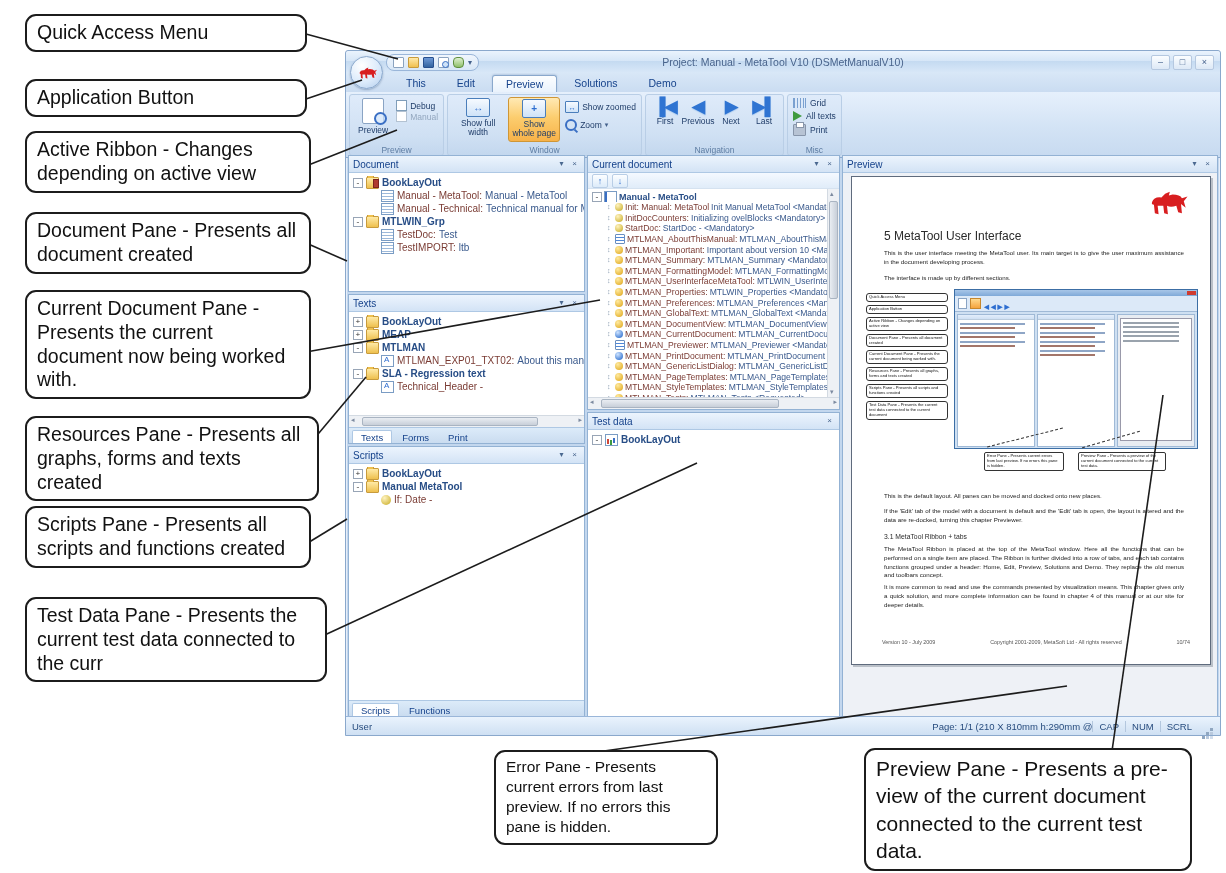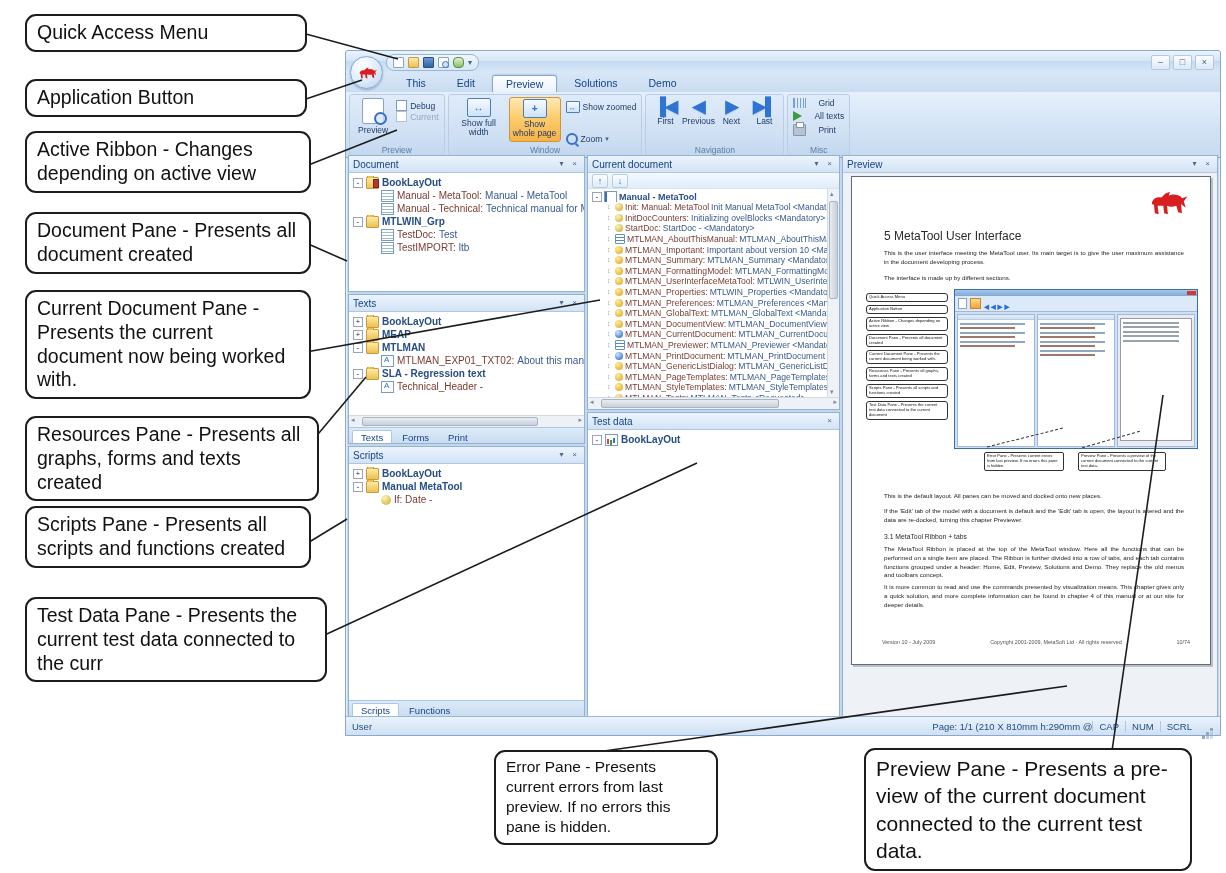--- a/index.html
+++ b/index.html
@@ -72,33 +72,33 @@
   .ic-preview::after{content:"";position:absolute;right:-4px;bottom:-2px;width:9px;height:9px;
                      border:2px solid #3a6fc4;border-radius:50%;background:rgba(207,227,250,.7)}
   .chkcol{display:flex;flex-direction:column;padding-top:3px}
   .chkrow{display:flex;align-items:center;gap:3px;font-size:8.5px;color:#1f3c68}
   .chkrow.dis{color:#93a7bf}
   .chk{width:9px;height:9px;border:1px solid #7f9db9;background:#fff;display:inline-block}
   .chkrow.dis .chk{border-color:#b3c2d2}
   .wic{width:22px;height:17px;border:1px solid #4a7ebb;border-radius:2px;margin-bottom:2px;
        background:linear-gradient(#f6faff,#cfe3f8);position:relative;display:flex;
        align-items:center;justify-content:center;color:#2e6ed0;font-weight:bold;font-size:10px}
-  .wsmall{display:flex;flex-direction:column;gap:20px;padding-top:4px}
+  .wsmall{display:flex;flex-direction:column;gap:6px;padding-top:4px}
   .wsrow{display:flex;align-items:center;gap:3px;font-size:8.5px;color:#1f3c68}
   .wico{width:12px;height:10px;border:1px solid #4a7ebb;border-radius:1px;
         background:linear-gradient(#f6faff,#cfe3f8);font-size:7px;color:#2e6ed0;
         display:flex;align-items:center;justify-content:center}
   .lens{width:8px;height:8px;border:2px solid #3a6fc4;border-radius:50%;position:relative}
   .lens::after{content:"";position:absolute;right:-3px;bottom:-3px;width:4px;height:2px;
                background:#3a6fc4;transform:rotate(45deg)}
   .navbtn{display:flex;flex-direction:column;align-items:center;width:28px;font-size:8.5px;color:#1f3c68}
   .navic{font-size:17px;font-weight:bold;color:#2f74d2;line-height:19px;letter-spacing:-1px;
          text-shadow:0 1px 1px #aecdf0}
   .misccol{display:flex;flex-direction:column;gap:3px;padding-top:1px}
-  .miscrow{display:flex;align-items:center;gap:12px;font-size:8.5px;color:#1f3c68}
+  .miscrow{display:flex;align-items:center;gap:4px;font-size:8.5px;color:#1f3c68}
   .mic{width:11px;height:10px;flex:none}
   .mic.grid{background:repeating-linear-gradient(90deg,#7aa0d0 0 1px,transparent 1px 3px);
             border-left:1px solid #7aa0d0;border-right:1px solid #7aa0d0}
   .mic.alltexts{width:0;height:0;border:5px solid transparent;border-left:9px solid #3f9b3f;
                 border-right:none}
   .mic.print{background:#b7c3d4;border:1px solid #8795aa;border-radius:1px;position:relative}
   .mic.print::before{content:"";position:absolute;left:2px;top:-3px;width:6px;height:4px;
                      background:#fff;border:1px solid #8795aa}
 
   
@@ -264,20 +264,21 @@
 
   <div class="titlebar">
     <div class="qat">
       <span class="qi qi-new"></span>
       <span class="qi qi-open"></span>
       <span class="qi qi-save"></span>
       <span class="qi qi-preview"></span>
       <span class="qi qi-undo"></span>
       <span class="qat-more">▾</span>
     </div>
+    <div class="title">Project: Manual - MetaTool V10 (DSMetManualV10)</div>
     <div class="winctl">
 
         <span class="winbtn">–</span>
 
         <span class="winbtn">□</span>
 
         <span class="winbtn">×</span>
       </div>
   </div>
 
@@ -306,21 +307,21 @@
         <span class="ic-preview"></span>
         <span>Preview</span>
       </div>
       <div class="chkcol">
         <label class="chkrow">
           <span class="chk"></span>
           <span>Debug</span>
         </label>
         <label class="chkrow dis">
           <span class="chk"></span>
-          <span>Current</span>
+          <span>Manual</span>
         </label>
       </div>
       <div class="rglabel">Preview</div>
     </div>
 
     <div class="rgroup">
       <div class="rbig" style="width:44px">
         <span class="wic">↔</span>
         <span>Show full width</span>
       </div>

